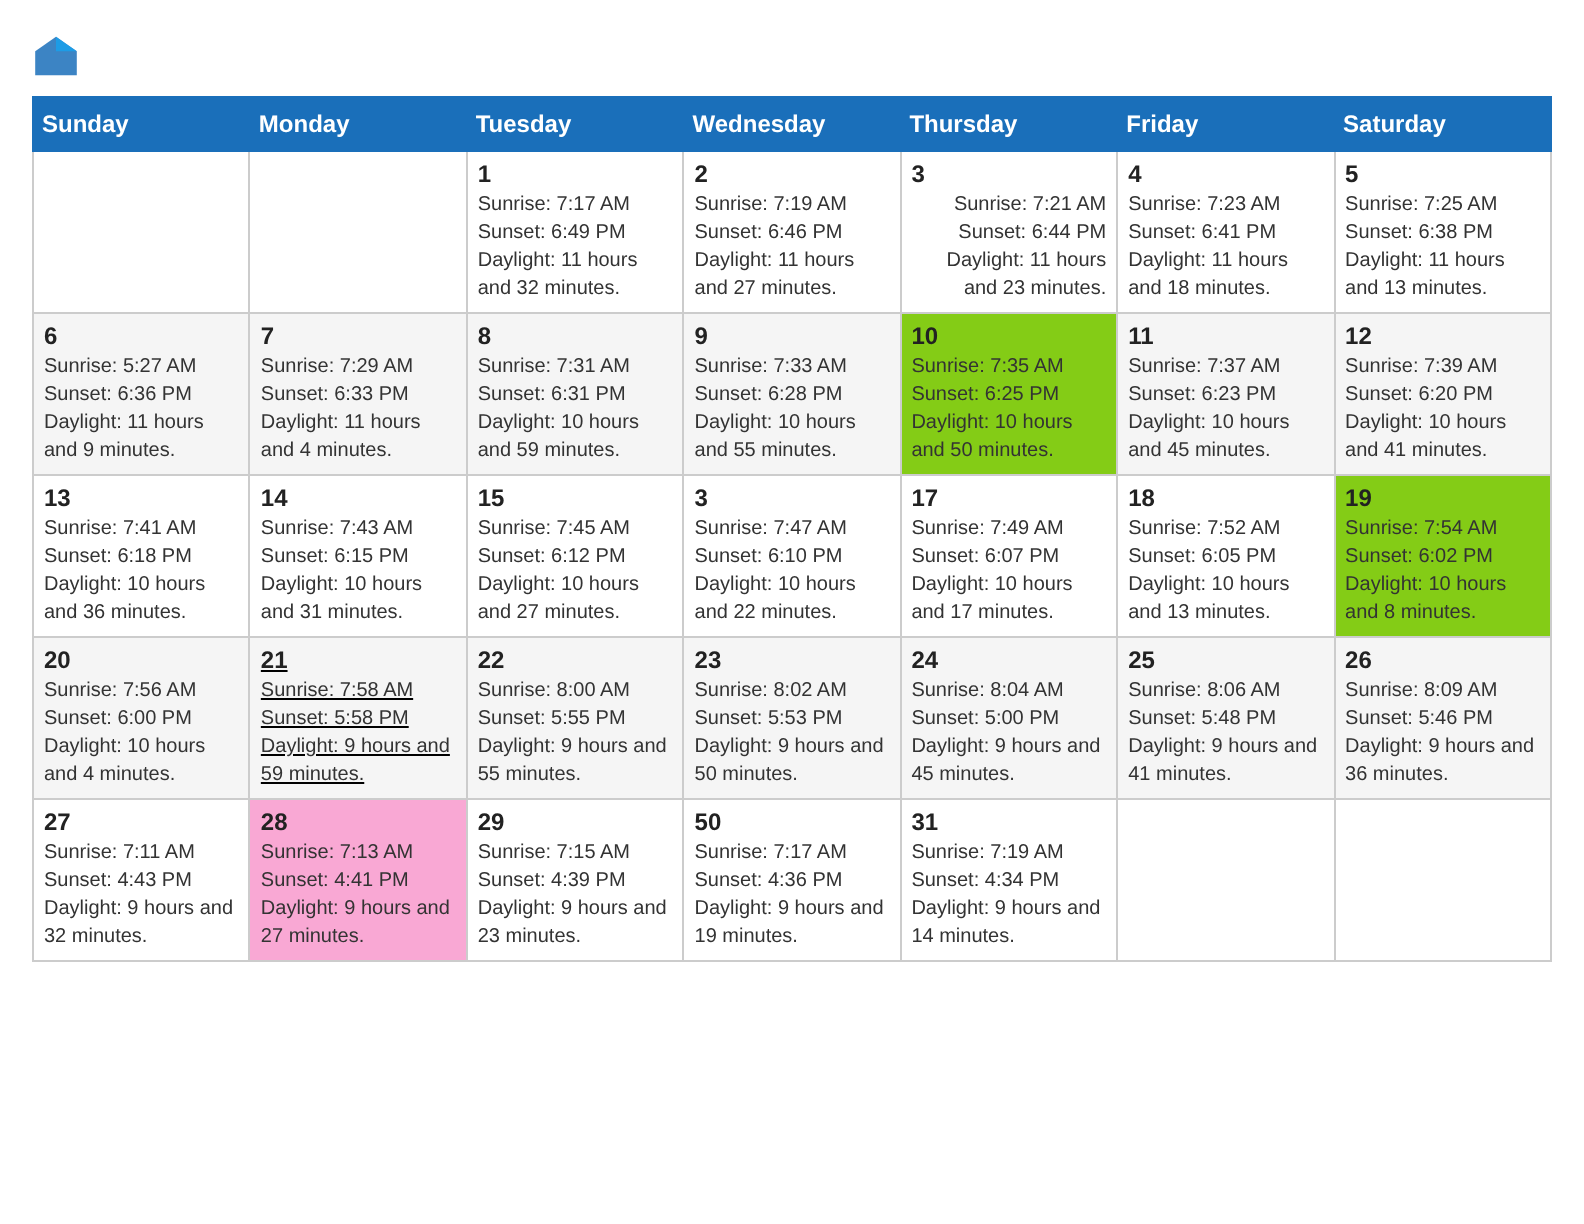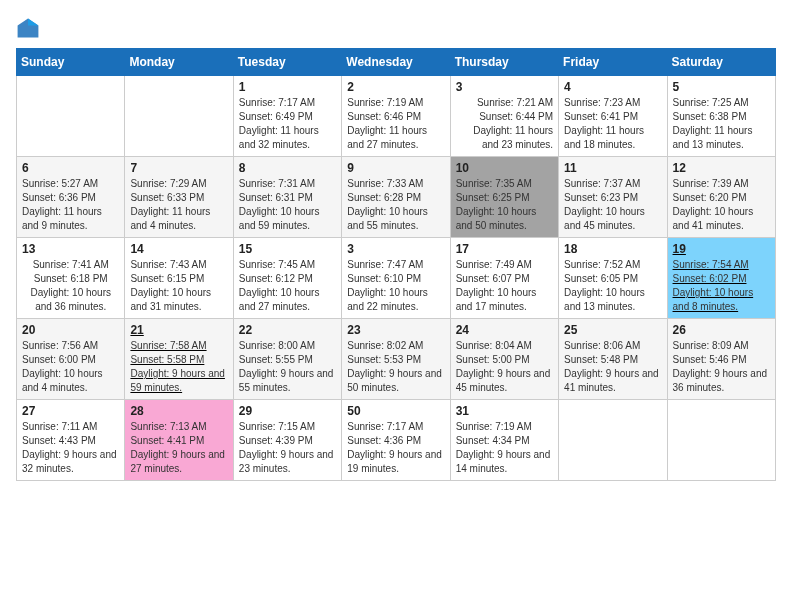--- a/index.html
+++ b/index.html
@@ -178,21 +178,21 @@
           <div class="day-info" style="white-space: pre-line;">Sunrise: 7:31 AM
 Sunset: 6:31 PM
 Daylight: 10 hours and 59 minutes.</div>
         </td>
         <td style="background-color: rgb(245, 245, 245);">
           <div class="day-number">9</div>
           <div class="day-info" style="white-space: pre-line;">Sunrise: 7:33 AM
 Sunset: 6:28 PM
 Daylight: 10 hours and 55 minutes.</div>
         </td>
-        <td style="background-color: #a3a3a3;">
+        <td style="background-color: #84cc16;">
           <div class="day-number">10</div>
           <div class="day-info" style="white-space: pre-line;">Sunrise: 7:35 AM
 Sunset: 6:25 PM
 Daylight: 10 hours and 50 minutes.</div>
         </td>
         <td style="background-color: rgb(245, 245, 245);">
           <div class="day-number">11</div>
           <div class="day-info" style="white-space: pre-line;">Sunrise: 7:37 AM
 Sunset: 6:23 PM
 Daylight: 10 hours and 45 minutes.</div>
@@ -200,21 +200,21 @@
         <td style="background-color: rgb(245, 245, 245);">
           <div class="day-number">12</div>
           <div class="day-info" style="white-space: pre-line;">Sunrise: 7:39 AM
 Sunset: 6:20 PM
 Daylight: 10 hours and 41 minutes.</div>
         </td>
       </tr>
       <tr>
         <td style="background-color: rgb(255, 255, 255);">
           <div class="day-number">13</div>
-          <div class="day-info" style="white-space: pre-line; text-align: center;">Sunrise: 7:41 AM
+          <div class="day-info" style="white-space: pre-line;">Sunrise: 7:41 AM
 Sunset: 6:18 PM
 Daylight: 10 hours and 36 minutes.</div>
         </td>
         <td style="background-color: rgb(255, 255, 255);">
           <div class="day-number">14</div>
           <div class="day-info" style="white-space: pre-line;">Sunrise: 7:43 AM
 Sunset: 6:15 PM
 Daylight: 10 hours and 31 minutes.</div>
         </td>
         <td style="background-color: rgb(255, 255, 255);">
@@ -234,21 +234,21 @@
           <div class="day-info" style="white-space: pre-line;">Sunrise: 7:49 AM
 Sunset: 6:07 PM
 Daylight: 10 hours and 17 minutes.</div>
         </td>
         <td style="background-color: rgb(255, 255, 255);">
           <div class="day-number">18</div>
           <div class="day-info" style="white-space: pre-line;">Sunrise: 7:52 AM
 Sunset: 6:05 PM
 Daylight: 10 hours and 13 minutes.</div>
         </td>
-        <td style="background-color: #7dd3fc; text-decoration: underline;">
+        <td style="background-color: #84cc16;">
           <div class="day-number">19</div>
           <div class="day-info" style="white-space: pre-line;">Sunrise: 7:54 AM
 Sunset: 6:02 PM
 Daylight: 10 hours and 8 minutes.</div>
         </td>
       </tr>
       <tr>
         <td style="background-color: rgb(245, 245, 245);">
           <div class="day-number">20</div>
           <div class="day-info" style="white-space: pre-line;">Sunrise: 7:56 AM

